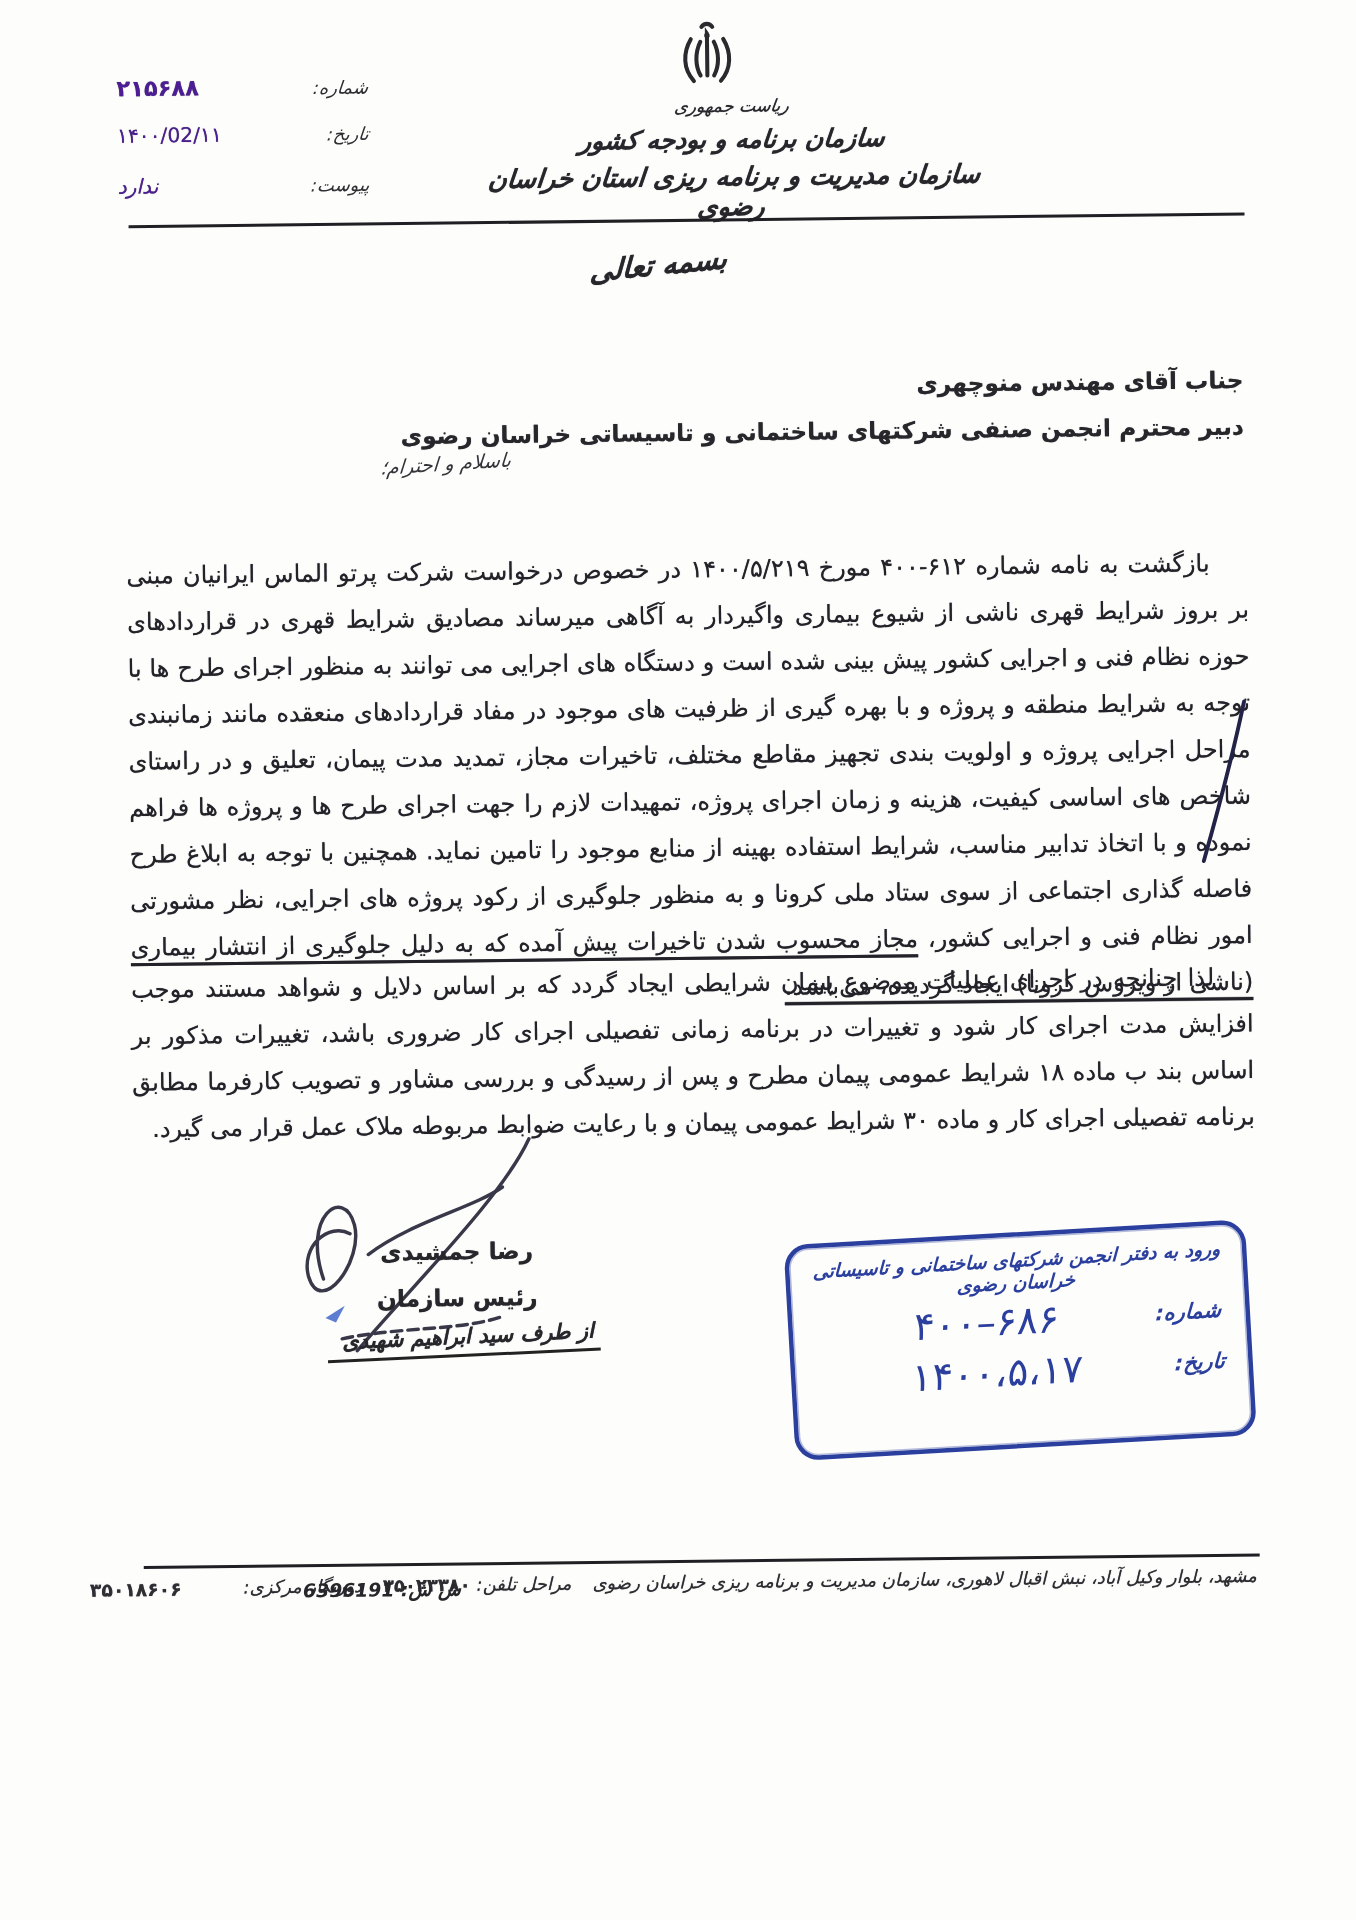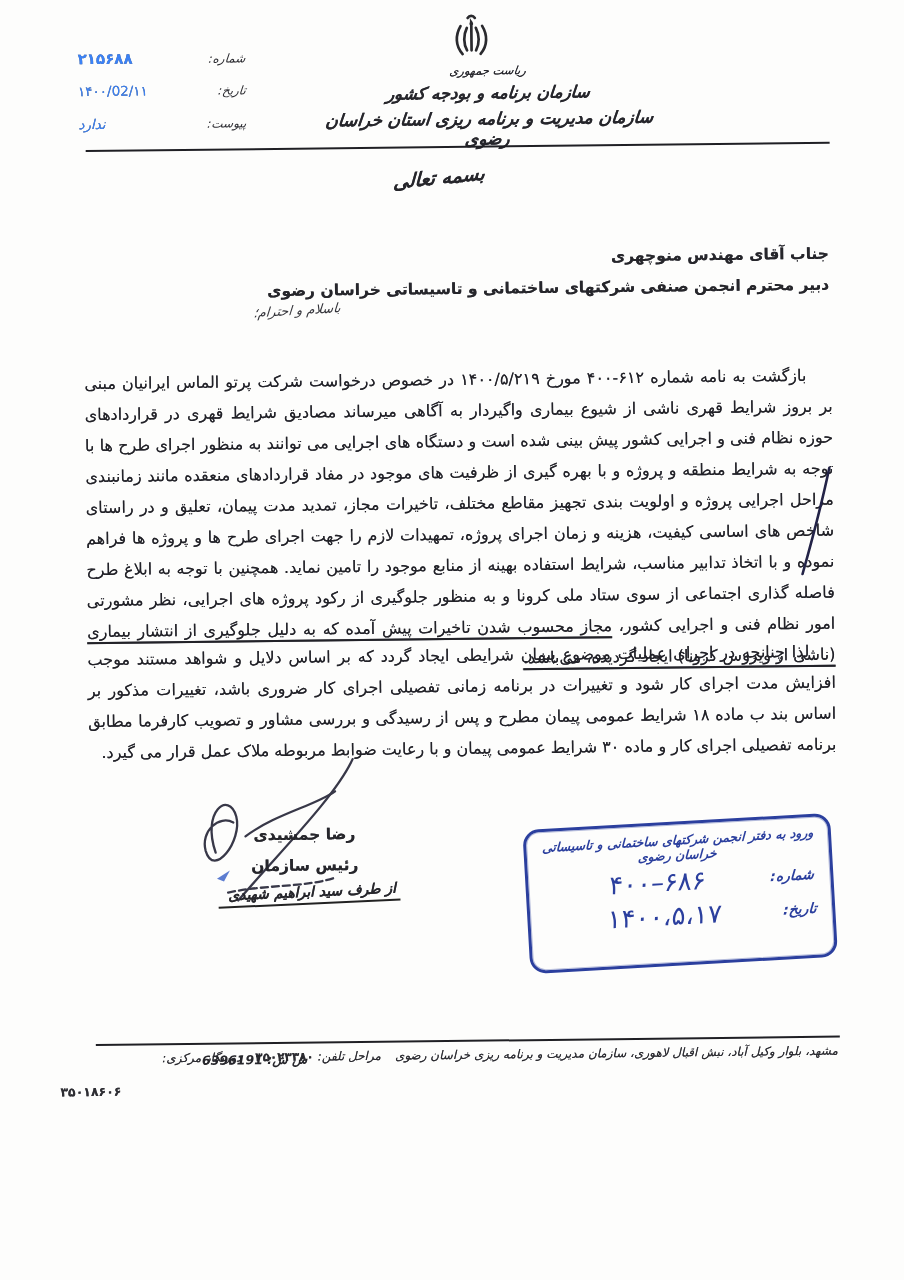--- a/index.html
+++ b/index.html
@@ -10,21 +10,21 @@
   html,body{margin:0;padding:0;background:#ffffff;}
   body{width:904px;height:1280px;overflow:hidden;font-family:"DejaVu Sans",sans-serif;color:var(--ink);}
   .page{position:relative;width:904px;height:1280px;background:#fdfdfc;}
   .tilt{position:absolute;inset:0;transform:rotate(-0.65deg);transform-origin:50% 55%;}
   .soft{text-shadow:0 0 .5px rgba(35,35,45,.75);}
 
   
   .meta{position:absolute;left:85px;top:46px;width:168px;direction:rtl;}
   .meta .row{display:flex;justify-content:space-between;align-items:baseline;height:33px;}
   .meta .lbl{font-style:italic;font-size:12px;color:#2e2e33;transform:skewX(-6deg);}
-  .meta .val{font-size:13.5px;color:#3b82f6;}
+  .meta .val{font-size:13.5px;color:#4c1d95;}
   .meta .val.num{font-weight:bold;font-size:15px;letter-spacing:1px;}
   .meta .val.att{font-style:italic;font-family:Liberation Serif, serif;}
 
   
   .org{position:absolute;left:310px;top:14px;width:370px;text-align:center;direction:rtl;}
   .org .emblem{display:block;margin:0 auto;transform:translateX(-16px);}
   .org .l1{font-size:11.5px;font-style:italic;margin-top:2px;transform:skewX(-8deg);}
   .org .l2{font-size:16.5px;font-weight:bold;font-style:italic;margin-top:6px;transform:skewX(-6deg);}
   .org .l3{font-size:17px;font-weight:bold;font-style:italic;margin-top:6px;transform:skewX(-6deg);}
 
@@ -52,21 +52,21 @@
   .stamp .s1{margin:8px 10px 0;text-align:center;font-size:12.5px;font-weight:bold;font-style:italic;transform:skewX(-5deg);}
   .stamp .srow{display:flex;align-items:center;margin:4px 16px 0;}
   .stamp .slbl{font-size:14px;font-weight:bold;font-style:italic;transform:skewX(-6deg);}
   .stamp .sval{flex:1;text-align:center;font-size:26px;display:inline-block;transform:skewX(-6deg);letter-spacing:2px;}
 
   
   .frule{position:absolute;left:92px;top:1040px;width:744px;height:2px;background:#1f1f24;}
   .address{position:absolute;right:70px;top:1048px;width:560px;direction:rtl;display:flex;gap:14px;align-items:baseline;font-size:12px;font-style:italic;color:#2c2c31;white-space:nowrap;}
   .address b{font-style:normal;font-weight:bold;}
   .ss{position:absolute;left:198px;top:1050px;font-size:12.5px;font-style:italic;font-weight:bold;direction:rtl;}
-  .botnum{position:absolute;left:56px;top:1080px;font-size:12.5px;font-weight:bold;letter-spacing:1px;color:#2e2e33;}
+  .botnum{position:absolute;left:56px;top:1048px;font-size:12.5px;font-weight:bold;letter-spacing:1px;color:#2e2e33;}
 
   .penmark{position:absolute;}
 </style>
 </head>
 <body>
 
 <div class="page">
   <div class="tilt">
 
     <div class="meta">

